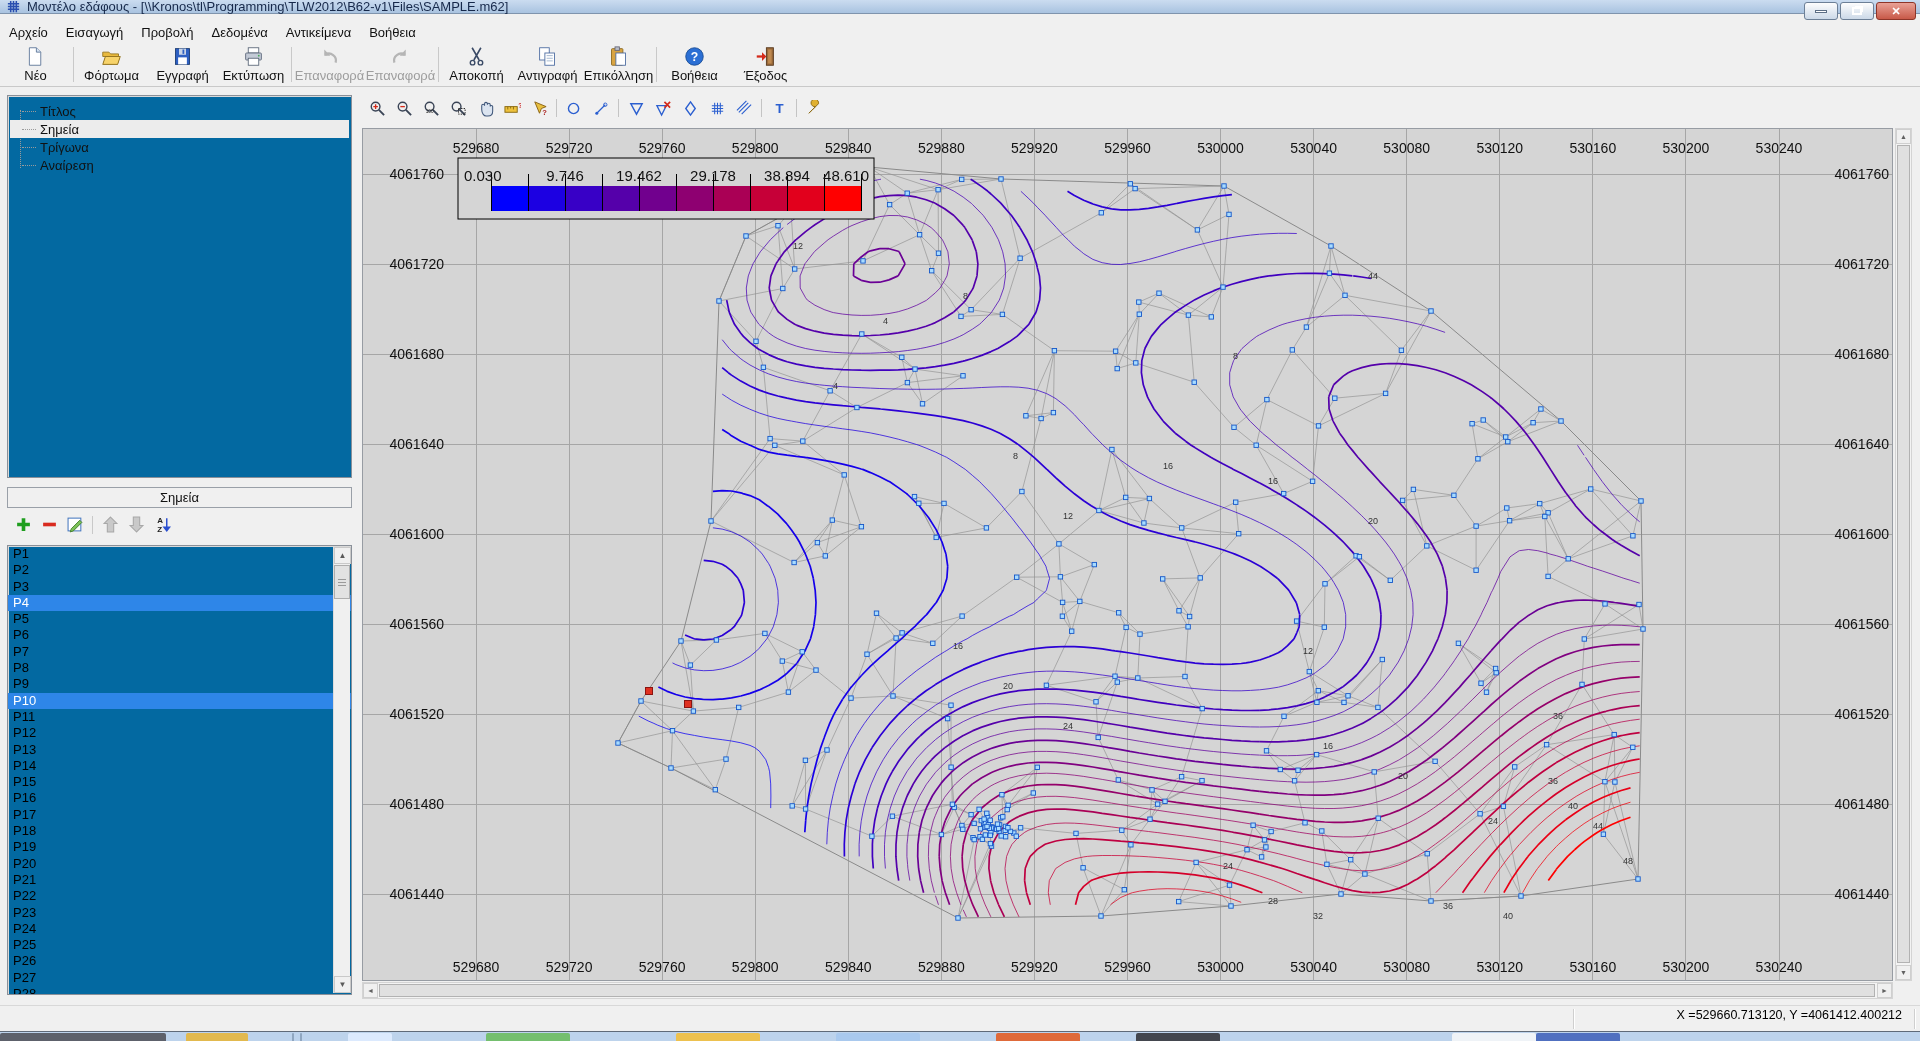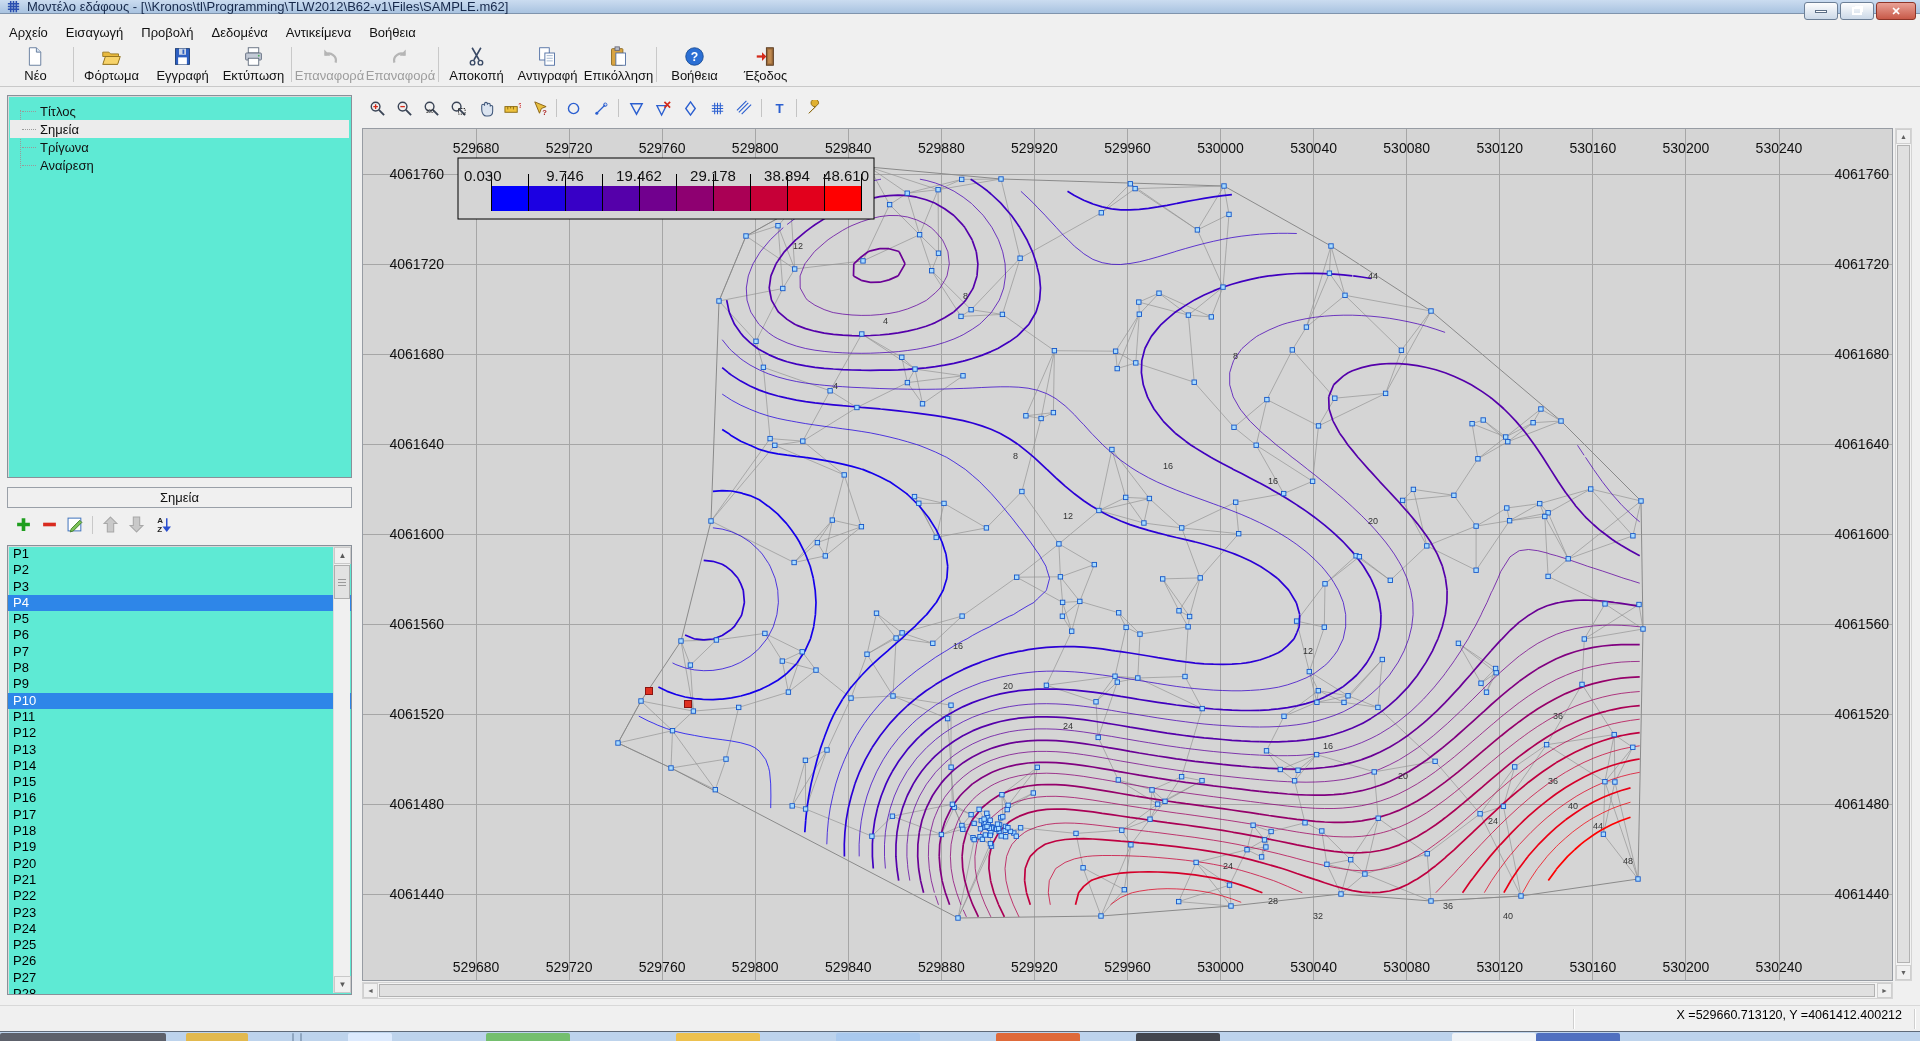--- a/index.html
+++ b/index.html
@@ -28,21 +28,21 @@
   
   #toolbar { left:0; top:43px; width:1920px; height:44px; background:#f0f0f0;
     border-bottom:1px solid #c9c9c9; display:flex; align-items:stretch; }
   .tb-btn { width:71px; display:flex; flex-direction:column; align-items:center; justify-content:center;
     gap:1px; background:none; border:none; font:13px "Liberation Sans",sans-serif; color:#111; }
   .tb-btn.disabled { color:#9d9d9d; }
   .tb-sep { width:1px; background:#c9c9c9; margin:4px 2px; }
 
   
   #left-panel { left:0; top:87px; width:356px; height:918px; background:#f0f0f0; }
-  .sunken { background:#5eead4; border:1px solid #8a9099; box-shadow:inset 1px 1px 0 #d9d9d9; }
+  .sunken { background:#0369a1; border:1px solid #8a9099; box-shadow:inset 1px 1px 0 #d9d9d9; }
   #tree-box { left:7px; top:8px; width:345px; height:383px; padding:6px 2px; overflow:hidden; }
   .tree-item { position:relative; display:flex; align-items:center; height:18px; padding-left:30px; color:#111; }
   .tree-item::before { content:""; position:absolute; left:12px; top:9px; width:14px; height:0;
     border-top:1px dotted #9a9a9a; }
   #tree-rail { position:absolute; left:12px; top:14px; width:0; height:58px; border-left:1px dotted #9a9a9a; }
   .tree-item.hl { background:#ececec; }
 
   #points-header { left:7px; top:400px; width:345px; height:21px; background:#f0f0f0;
     border:1px solid #9aa0a8; display:flex; align-items:center; justify-content:center; color:#111; }
   #mini-toolbar { left:7px; top:423px; width:345px; height:29px; display:flex; align-items:center; gap:6px; padding-left:6px; }

